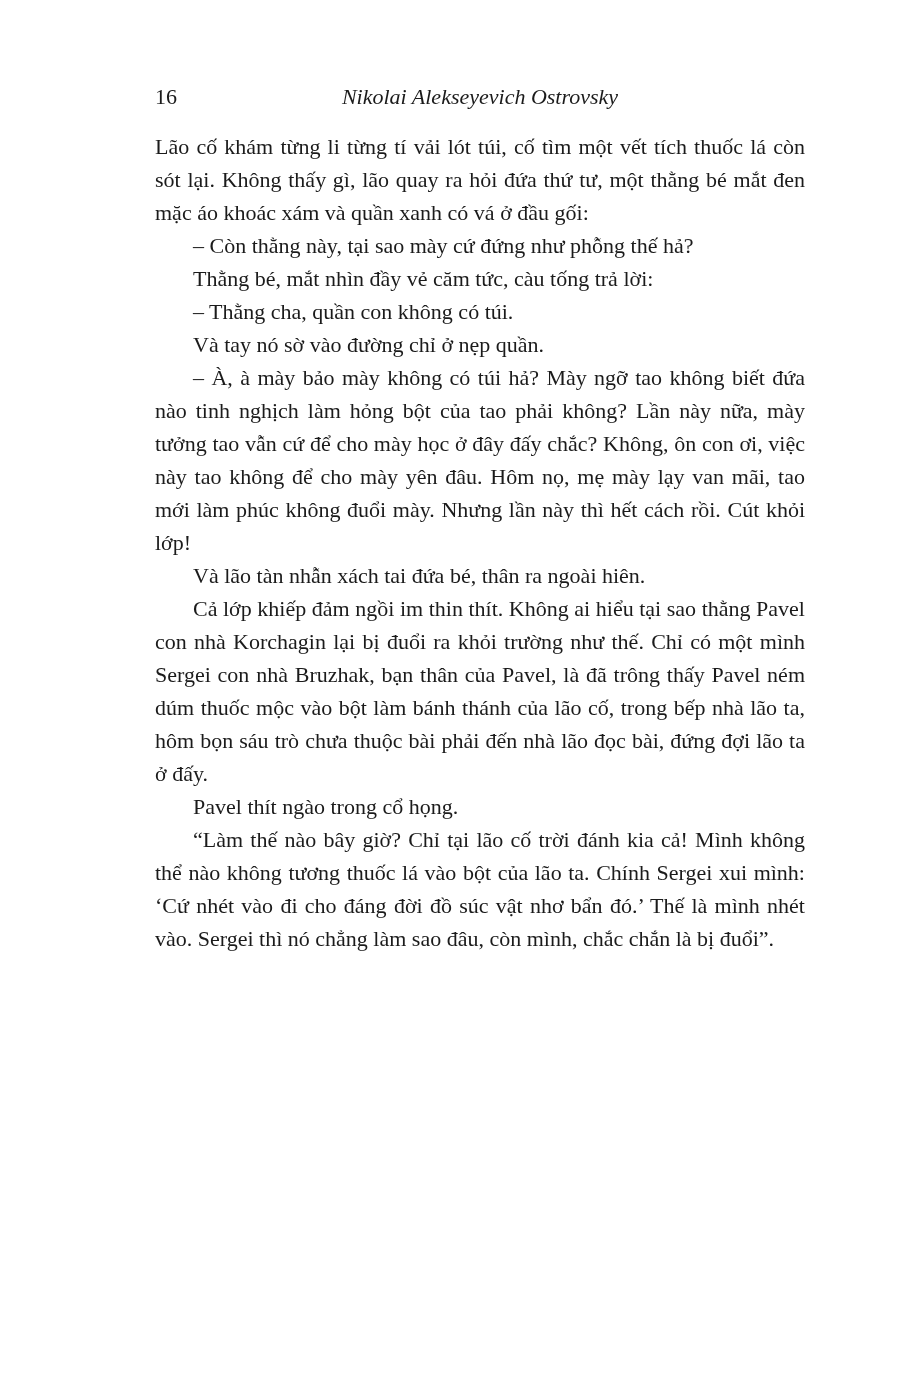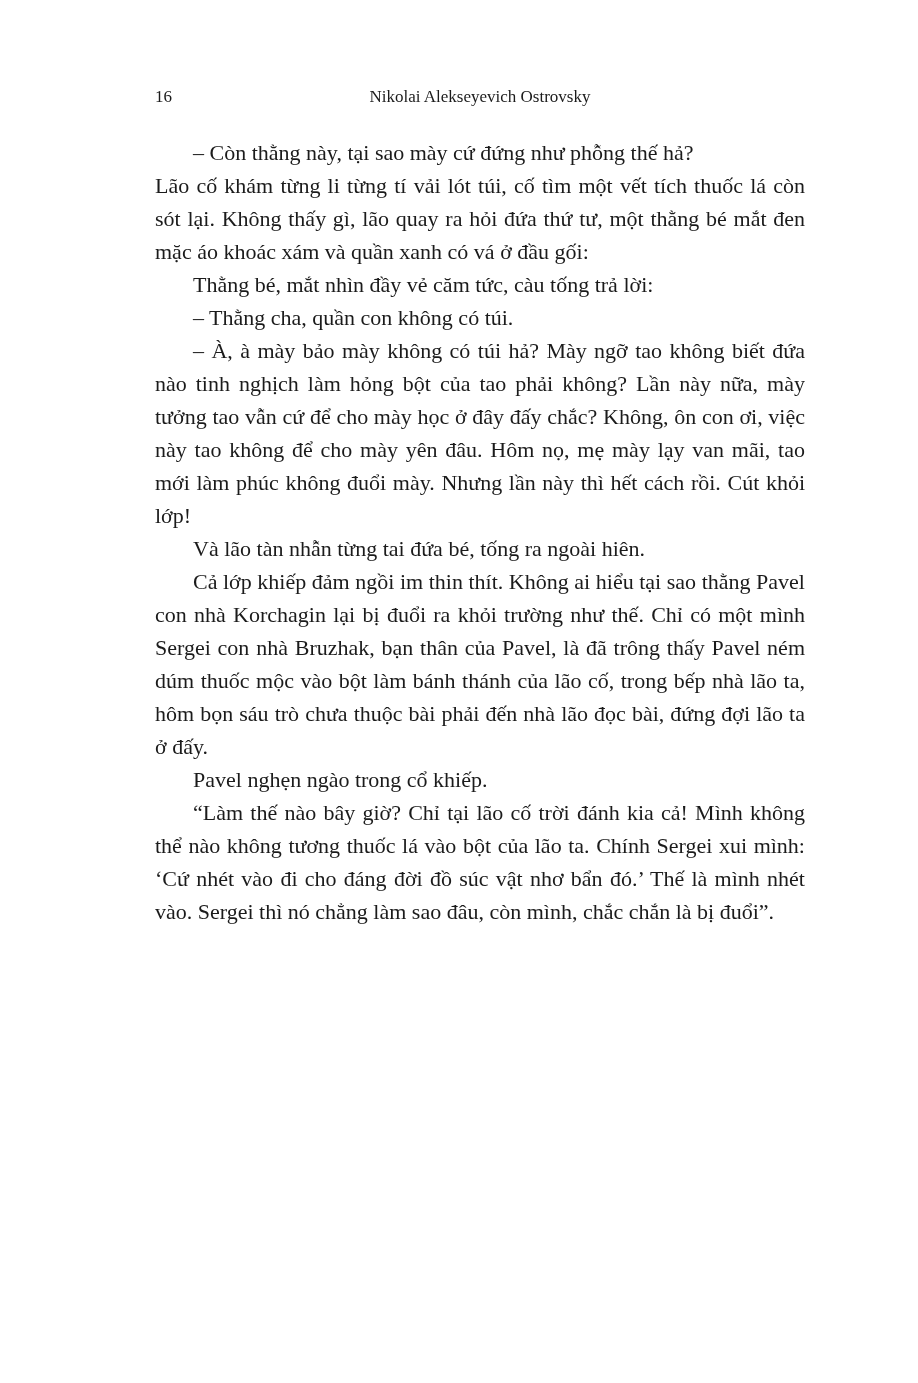--- a/index.html
+++ b/index.html
@@ -16,32 +16,33 @@
   }
   .page {
     box-sizing: border-box;
     width: 918px;
     height: 1383px;
     padding: 84px 113px 0 155px;
   }
   .running-head {
     position: relative;
     height: 26px;
-    margin-bottom: 26px;
-    font-size: 17px;
+    margin-bottom: 20px;
+    font-size: 22px;
     line-height: 26px;
   }
   .page-number {
     position: absolute;
     left: 0;
     top: 0;
   }
   .head-title {
     display: block;
     text-align: center;
+    font-style: italic;
   }
   .page-body {
     font-size: 22px;
     line-height: 33px;
     text-align: justify;
   }
   .page-body p.para {
     margin: 0;
     padding: 0;
   }
@@ -52,23 +53,24 @@
 </head>
 <body>
 
 <div class="page">
   <div class="running-head">
     <span class="page-number">16</span>
     <span class="head-title">Nikolai Alekseyevich Ostrovsky</span>
   </div>
   <div class="page-body">
 
-  <p class="para indent">– Còn thằng này, tại sao mày cứ đứng như phỗng thế hả?</p>
-      <p class="para">Lão cố khám từng li từng tí vải lót túi, cố tìm một vết tích thuốc lá còn sót lại. Không thấy gì, lão quay ra hỏi đứa thứ tư, một thằng bé mắt đen mặc áo khoác xám và quần xanh có vá ở đầu gối:</p>
+  <p class="para">Lão cố khám từng li từng tí vải lót túi, cố tìm một vết tích thuốc lá còn sót lại. Không thấy gì, lão quay ra hỏi đứa thứ tư, một thằng bé mắt đen mặc áo khoác xám và quần xanh có vá ở đầu gối:</p>
+      <p class="para indent">– Còn thằng này, tại sao mày cứ đứng như phỗng thế hả?</p>
       <p class="para indent">Thằng bé, mắt nhìn đầy vẻ căm tức, càu tống trả lời:</p>
       <p class="para indent">– Thằng cha, quần con không có túi.</p>
+      <p class="para indent">Và tay nó sờ vào đường chỉ ở nẹp quần.</p>
       <p class="para indent">– À, à mày bảo mày không có túi hả? Mày ngỡ tao không biết đứa nào tinh nghịch làm hỏng bột của tao phải không? Lần này nữa, mày tưởng tao vẫn cứ để cho mày học ở đây đấy chắc? Không, ôn con ơi, việc này tao không để cho mày yên đâu. Hôm nọ, mẹ mày lạy van mãi, tao mới làm phúc không đuổi mày. Nhưng lần này thì hết cách rồi. Cút khỏi lớp!</p>
-      <p class="para indent">Và lão tàn nhẫn từng tai đứa bé, tống ra ngoài hiên.</p>
+      <p class="para indent">Và lão tàn nhẫn xách tai đứa bé, thân ra ngoài hiên.</p>
       <p class="para indent">Cả lớp khiếp đảm ngồi im thin thít. Không ai hiểu tại sao thằng Pavel con nhà Korchagin lại bị đuổi ra khỏi trường như thế. Chỉ có một mình Sergei con nhà Bruzhak, bạn thân của Pavel, là đã trông thấy Pavel ném dúm thuốc mộc vào bột làm bánh thánh của lão cố, trong bếp nhà lão ta, hôm bọn sáu trò chưa thuộc bài phải đến nhà lão đọc bài, đứng đợi lão ta ở đấy.</p>
-      <p class="para indent">Pavel nghẹn ngào trong cổ khiếp.</p>
+      <p class="para indent">Pavel thít ngào trong cổ họng.</p>
       <p class="para indent">“Làm thế nào bây giờ? Chỉ tại lão cố trời đánh kia cả! Mình không thể nào không tương thuốc lá vào bột của lão ta. Chính Sergei xui mình: ‘Cứ nhét vào đi cho đáng đời đồ súc vật nhơ bẩn đó.’ Thế là mình nhét vào. Sergei thì nó chẳng làm sao đâu, còn mình, chắc chắn là bị đuổi”.</p>
     </div>
 </div>
 
 </body></html>

